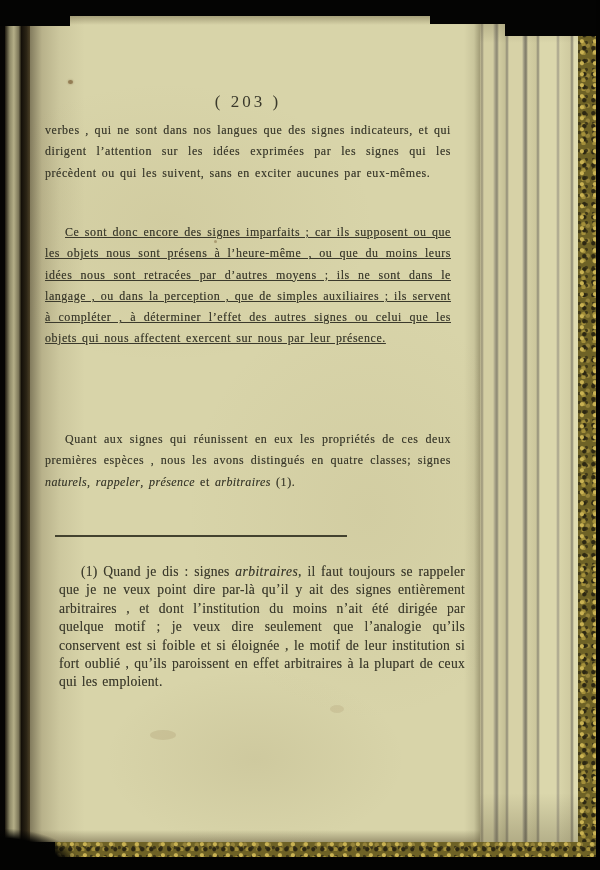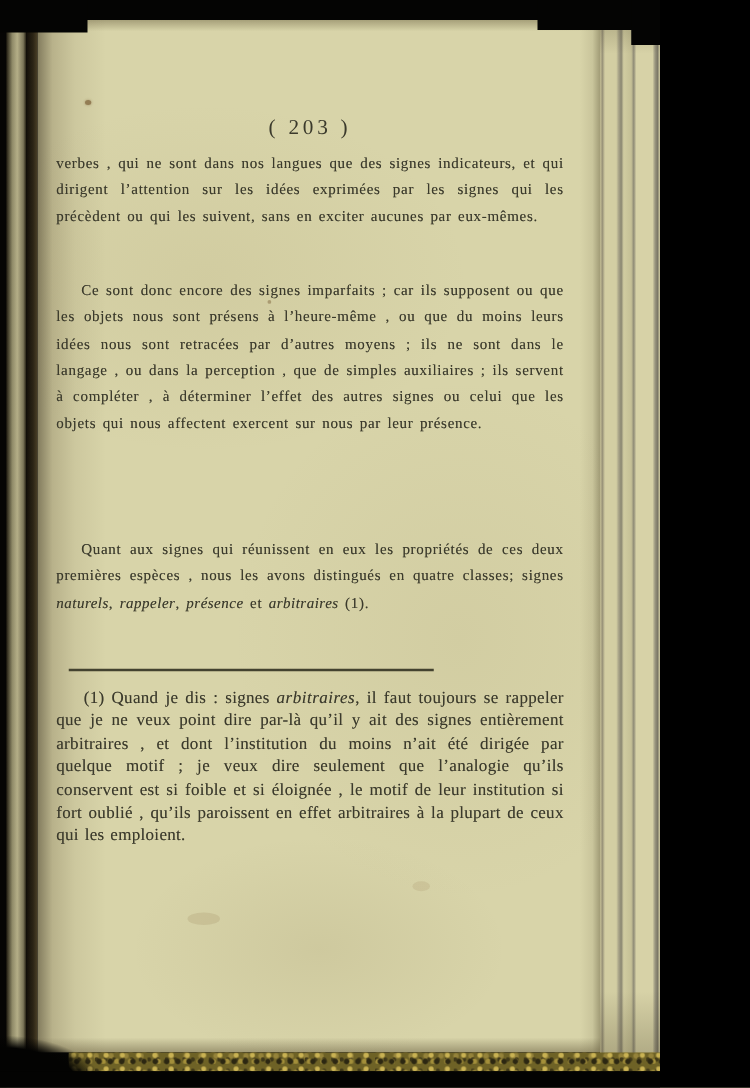--- a/index.html
+++ b/index.html
@@ -1,17 +1,17 @@
 <!DOCTYPE html>
 <html><head>
 <meta charset="utf-8">
 <style>
   html,body{margin:0;padding:0;background:#000;}
   .scene{
-    position:relative;width:528px;height:870px;overflow:hidden;
+    position:relative;width:600px;height:870px;overflow:hidden;
     background:#050504;
     font-family:"Liberation Serif","DejaVu Serif",serif;
   }
   
   .left-sliver{ 
     position:absolute;left:5px;top:22px;width:16px;height:826px;
     background:linear-gradient(90deg,#201b10 0%,#8f8a68 30%,#b4ae87 55%,#7c7659 85%,#241f12 100%);
   }
   .gutter-crease{
     position:absolute;left:21px;top:18px;width:9px;height:832px;
@@ -74,28 +74,28 @@
   .page-header{
     position:absolute;top:0;left:0;width:100%;text-align:center;
     font-size:17px;letter-spacing:3px;
   }
   .para{
     position:absolute;left:0;width:100%;margin:0;
     font-size:12px;line-height:21.3px;letter-spacing:0.55px;word-spacing:1.6px;
     text-align:justify;text-shadow:0 0 0.5px rgba(59,58,44,0.55);
   }
   .p1{top:28px;}
-  .p2{top:130px;text-indent:20px;}
+  .p2{top:130px;text-indent:20px;text-decoration:underline;}
   .p3{top:337px;text-indent:20px;}
   .fn-rule{
     position:absolute;top:443px;left:10px;width:292px;height:0;
     border-top:2px solid #43422f;
   }
   .footnote{
-    position:absolute;top:457px;left:0;width:100%;margin:0;
+    position:absolute;top:457px;left:0;width:100%;margin:14px;
     font-size:13.6px;line-height:18.4px;letter-spacing:0.25px;word-spacing:1px;
     text-align:justify;text-indent:22px;text-shadow:0 0 0.4px rgba(59,58,44,0.5);
   }
   em{font-style:italic;letter-spacing:0.4px;}
 </style>
 </head>
 <body>
 
 <div class="scene">
 

